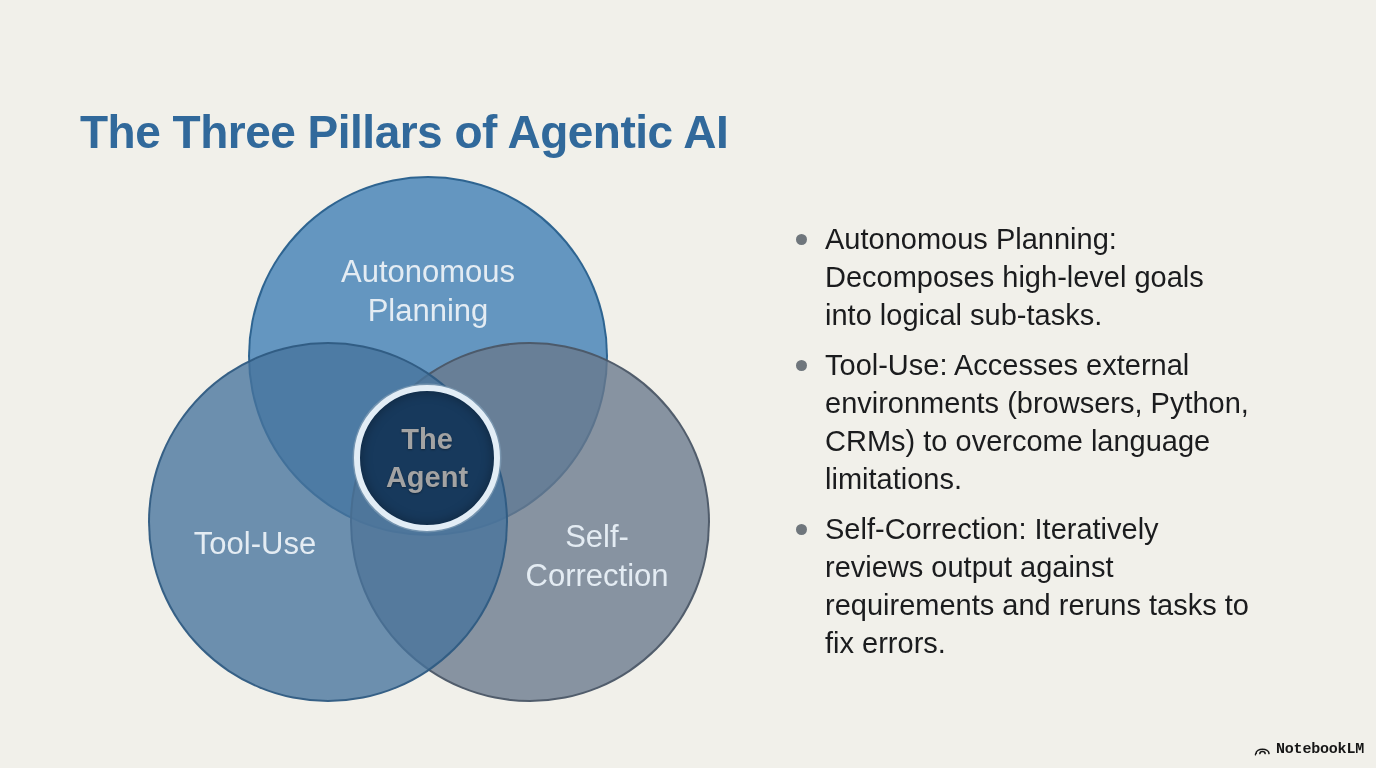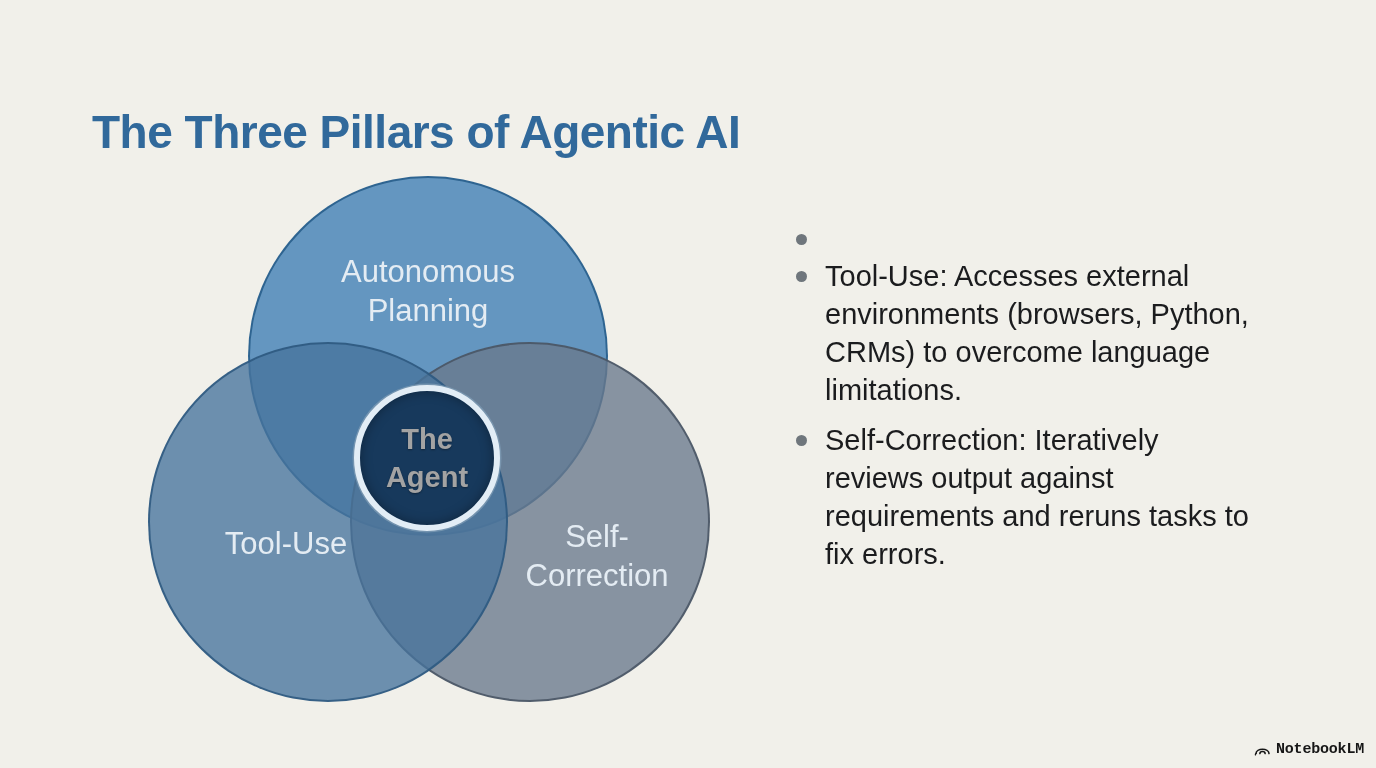--- a/index.html
+++ b/index.html
@@ -12,21 +12,21 @@
     position: relative;
     width: 1376px;
     height: 768px;
     background: #f1f0ea;
     overflow: hidden;
   }
 
   
   .title {
     position: absolute;
-    left: 92px;
+    left: 80px;
     top: 74px;
     font-size: 46px;
     font-weight: bold;
     letter-spacing: -0.5px;
     color: #31699b;
     white-space: nowrap;
   }
 
   
   .venn { position: absolute; left: 0; top: 0; width: 760px; height: 576px; }
@@ -60,21 +60,21 @@
   .circle-label {
     position: absolute;
     color: #e4ecf3;
     font-size: 31px;
     line-height: 39px;
     text-align: center;
     white-space: pre-line;
     z-index: 5;
   }
   .label-top   { left: 248px; top: 252px; width: 360px; }
-  .label-left  { left: 152px; top: 524px; width: 220px; padding-left: 24px; }
+  .label-left  { left: 145px; top: 524px; width: 220px; }
   .label-right { left: 477px; top: 517px; width: 240px; }
 
   .agent-circle {
     position: absolute;
     left: 354px; top: 385px;
     width: 134px; height: 134px;
     background: #17395c;
     border: 6px solid #e2edf6;
     border-radius: 50%;
     box-shadow: 0 0 0 1.5px rgba(125, 155, 180, 0.8), inset 0 0 12px rgba(0,0,0,0.35);
@@ -160,20 +160,23 @@
 
     <div class="agent-circle">
       <div class="agent-label">The
 Agent</div>
     </div>
   </div>
 
   <ul class="bullets">
     <li class="bullet">
       <span class="bullet-dot"></span>
+      <span class="bullet-text">Autonomous Planning:
+Decomposes high-level goals
+into logical sub-tasks.</span>
     </li>
     <li class="bullet">
       <span class="bullet-dot"></span>
       <span class="bullet-text">Tool-Use: Accesses external
 environments (browsers, Python,
 CRMs) to overcome language
 limitations.</span>
     </li>
     <li class="bullet">
       <span class="bullet-dot"></span>

